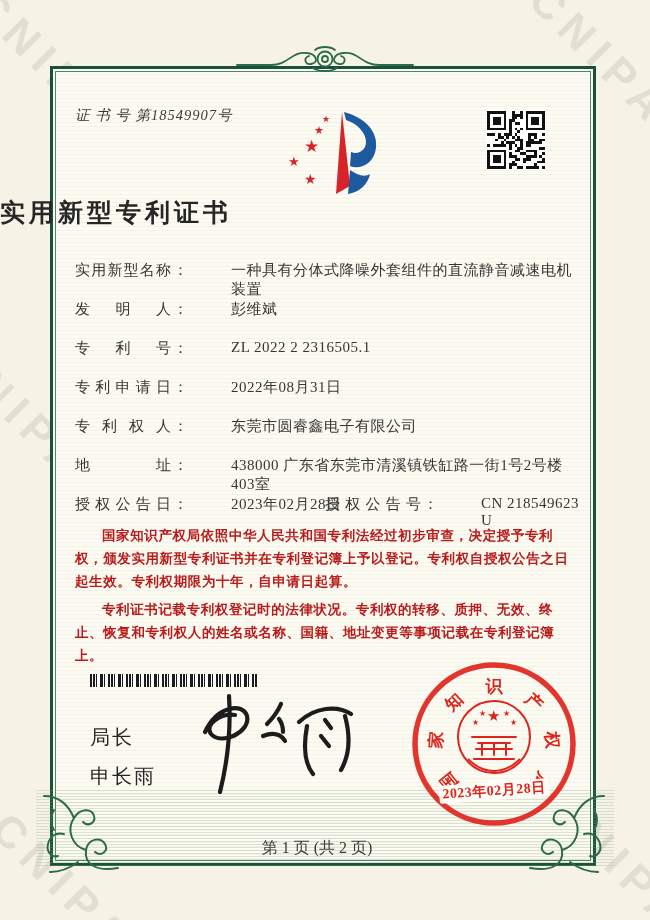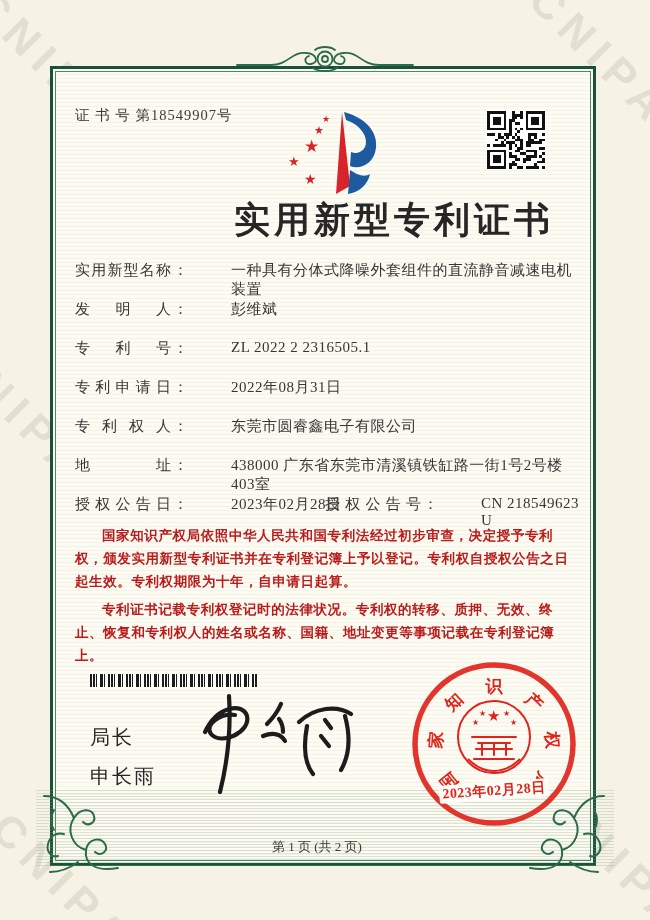--- a/index.html
+++ b/index.html
@@ -15,27 +15,27 @@
   
   .panel { position:absolute; left:50px; top:66px; width:546px; height:800px;
            background:#fdfbf2; border:3px solid #17523a;
            box-shadow: inset 0 0 0 2px #fdfbf2, inset 0 0 0 3px #4c8767;
            background-image: repeating-linear-gradient(0deg, rgba(150,175,150,0.10) 0 1px, rgba(0,0,0,0) 1px 4px); }
   .stripe-band { position:absolute; left:36px; top:788px; width:578px; height:78px;
            background: repeating-linear-gradient(0deg, rgba(140,170,140,0.30) 0 1px, rgba(0,0,0,0) 1px 3px); }
 
   .ornament { position:absolute; pointer-events:none; }
 
-  .cert-number { position:absolute; left:75px; top:106px; font-size:14.5px; color:#3a3a3a; letter-spacing:1px; }
+  .cert-number { position:absolute; left:75px; top:106px; font-size:14.5px; color:#3a3a3a; letter-spacing:1px;font-style:italic; }
 
   .logo { position:absolute; left:274px; top:108px; width:106px; height:90px; }
   .qr { position:absolute; left:486px; top:110px; width:60px; height:60px; background:#fff; padding:1px; }
 
-  .title { position:absolute; left:0; top:196px; width:554px; text-align:right;
-           font-size:36px; font-weight:bold; color:#262626; letter-spacing:4px; }
+  .title { position:absolute; left:0; top:196px; width:554px; text-align:left;
+           font-size:25px; font-weight:bold; color:#262626; letter-spacing:4px; }
 
   .fields { position:absolute; left:75px; top:0; width:505px; }
   .frow { position:absolute; left:0; display:flex; align-items:flex-start; font-size:15px; color:#363636; width:505px; }
   .jchars { display:inline-flex; justify-content:space-between; width:96px; flex:0 0 96px; }
   .colon { margin:0 6px 0 2px; }
   .fval { letter-spacing:0.5px;margin-left:37px; }
   .grant2 { position:absolute; left:250px; top:0; display:flex; align-items:flex-start; }
 
   .paras { position:absolute; left:75px; top:524px; width:502px; font-size:13.5px; line-height:1.72;
            color:#b91c1c; font-weight:bold; letter-spacing:0.6px; }
@@ -52,21 +52,21 @@
   .signature { position:absolute; left:175px; top:688px; }
 
   .seal { position:absolute; left:409px; top:659px; width:170px; height:170px; }
   .seal svg.ring { position:absolute; left:0; top:0; }
   .seal .emblem { position:absolute; left:45px; top:36px; }
   .seal-chars span { font-size:17px; font-weight:bold; color:#df241c; font-family:"Liberation Serif", serif; }
   .seal-date { position:absolute; left:85px; top:132px; transform:translate(-50%,-50%) rotate(-4deg);
                background:#fffef8; color:#df241c; font-weight:bold; font-size:14px; padding:0 3px;
                letter-spacing:0.5px; border-radius:2px; white-space:nowrap; }
 
-  .page-footer { position:absolute; left:0; top:838px; width:634px; text-align:center; font-size:13px; color:#3a3a3a; }
+  .page-footer { position:absolute; left:0; top:838px; width:634px; text-align:center; font-size:16px; color:#3a3a3a; }
 
   .cont-tab { position:absolute; left:325px; top:872px; transform:translateX(-50%); background:#fffef7;
               border:1px solid #d6d2bd; padding:7px 16px; font-size:13.5px; font-style:italic;
               color:#474747; letter-spacing:2.5px; white-space:nowrap; }
 </style>
 </head>
 <body>
 
 <div class="page">
 

